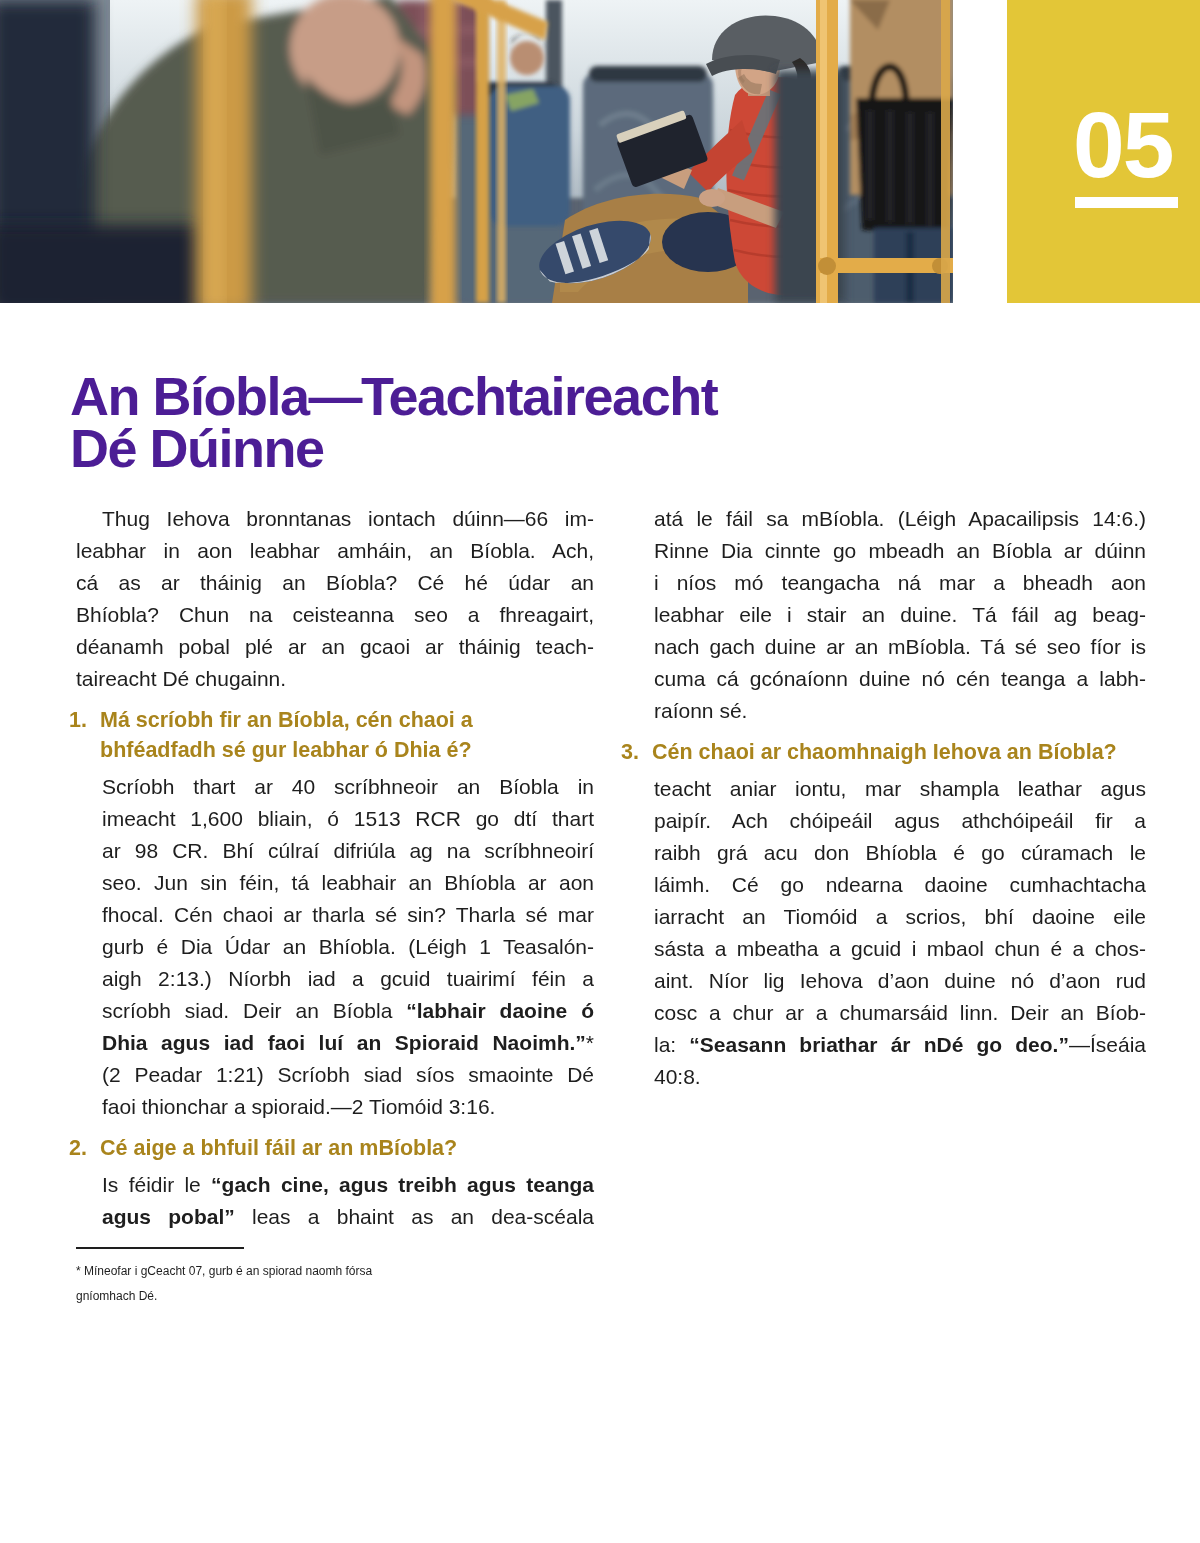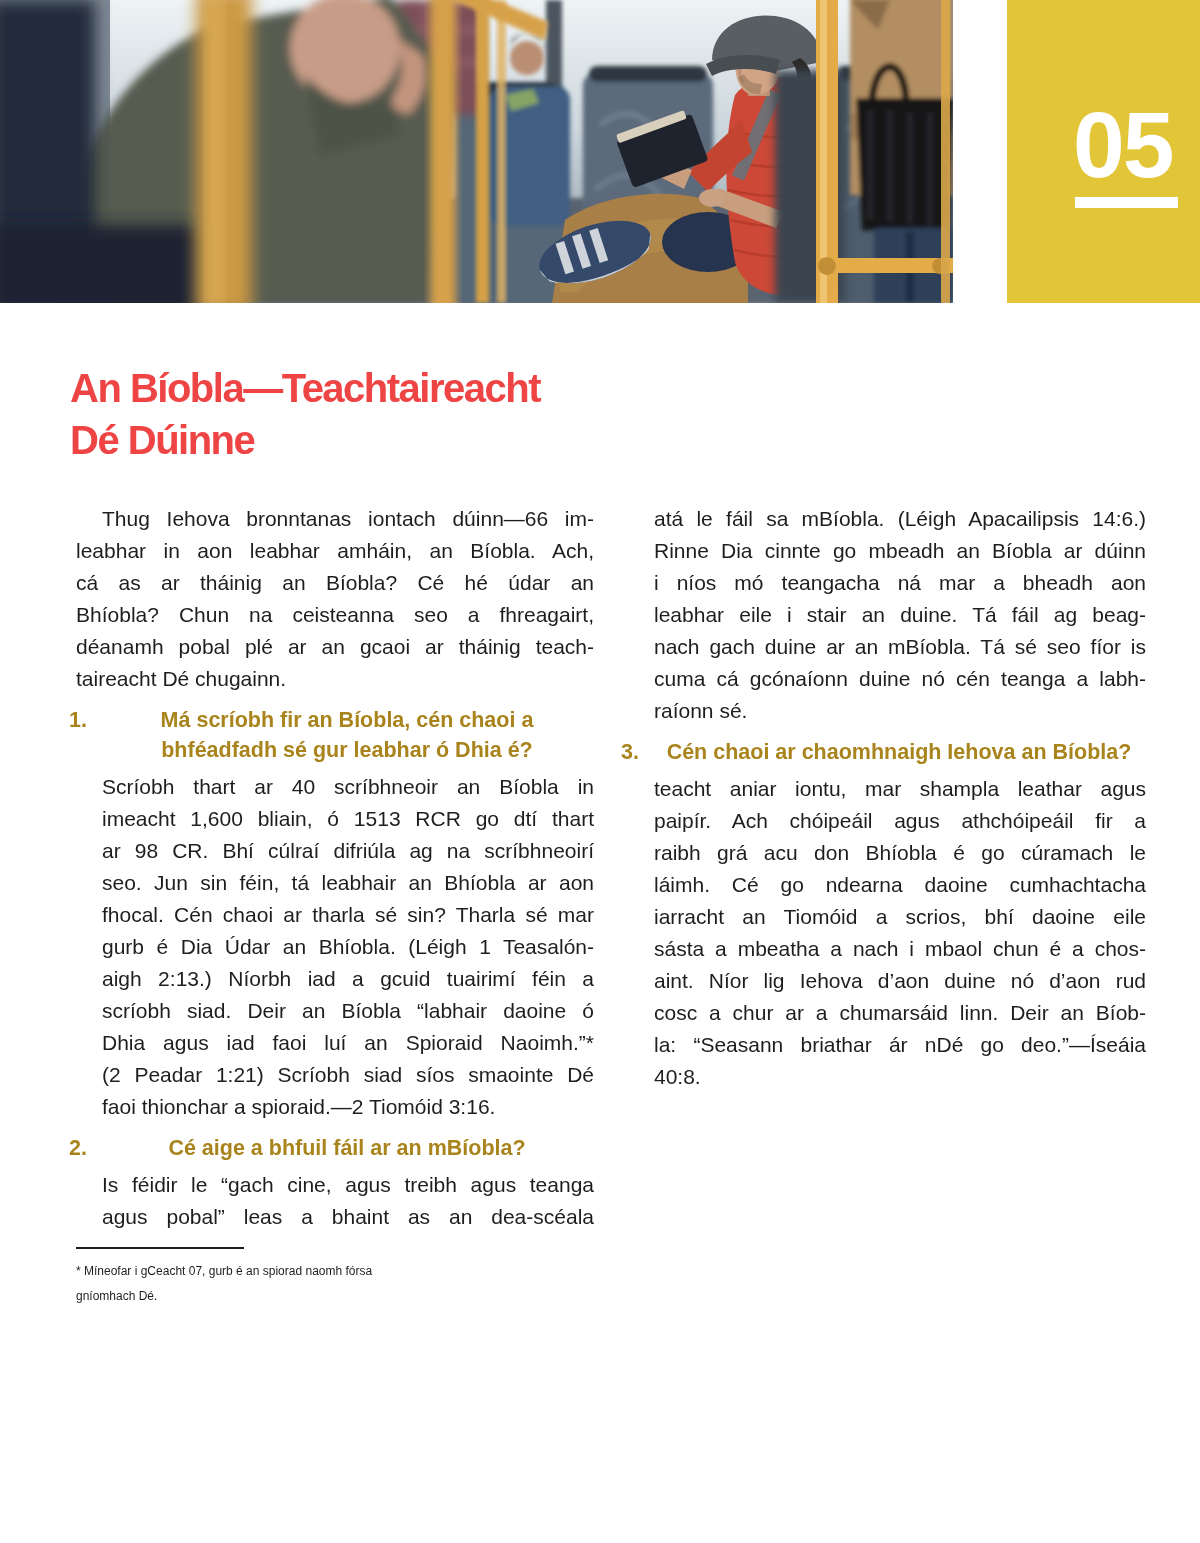--- a/index.html
+++ b/index.html
@@ -8,34 +8,34 @@
   .page { position: relative; width: 1200px; height: 1543px; background: #fff; overflow: hidden; }
 
   
   .hero-photo { position: absolute; left: 0; top: 0; width: 953px; height: 303px; overflow: hidden; background: #7f8a95; }
   .hero-photo svg { display: block; width: 953px; height: 303px; }
   .chapter-badge { position: absolute; left: 1007px; top: 0; width: 225px; height: 303px; background: var(--accent-yellow, #e3c637); }
   .chapter-number { position: absolute; left: 66px; top: 99px; font-size: 93px; line-height: 93px; font-weight: 700; color: #ffffff; letter-spacing: -2px; }
   .chapter-underline { position: absolute; left: 68px; top: 197px; width: 103px; height: 11px; background: #ffffff; }
 
   
-  .page-title { position: absolute; left: 70px; top: 362px; margin: 0; font-size: 40px; line-height: 52px; font-weight: 700; letter-spacing: -1.5px; color: #ef4444; }
+  .page-title { position: absolute; left: 70px; top: 370px; margin: 0; font-size: 54px; line-height: 52px; font-weight: 700; letter-spacing: -1.5px; color: #4c1d95; }
 
   
   .columns { position: absolute; left: 76px; top: 503px; display: flex; gap: 34px; }
   .col { width: 518px; font-size: 21px; line-height: 32px; color: var(--body-color, #1e1e1e); }
   .para.numbered { margin-left: 26px; }
   .line { text-align: justify; text-align-last: justify; }
   .line.last { text-align-last: left; }
   .line.first-indent { padding-left: 26px; }
-  b { font-weight: 400; }
+  b { font-weight: 700; }
 
   .q-heading { display: flex; font-weight: 700; font-size: 21.5px; line-height: 30px; color: var(--heading-gold, #a9841c); margin: 10px 0 6px -7px; }
   .q-num { flex: none; width: 31px; }
-  .q-text { flex: 1; text-align: center; }
+  .q-text { flex: 1; }
   .q-text div { white-space: nowrap; }
 
   .footnote-sep { width: 168px; border-top: 2px solid #1e1e1e; margin: 14px 0 10px 0; }
   .footnote { font-size: 12px; line-height: 25px; color: #1e1e1e; }
 </style>
 </head>
 <body>
 
 <div class="page">
 
@@ -240,21 +240,21 @@
           <span class="q-text">
             <div>Cén chaoi ar chaomhnaigh Iehova an Bíobla?</div>
           </span>
         </div>
         <div class="para numbered">
           <div class="line">teacht aniar iontu, mar shampla leathar agus</div>
           <div class="line">paipír. Ach chóipeáil agus athchóipeáil fir a</div>
           <div class="line">raibh grá acu don Bhíobla é go cúramach le</div>
           <div class="line">láimh. Cé go ndearna daoine cumhachtacha</div>
           <div class="line">iarracht an Tiomóid a scrios, bhí daoine eile</div>
-          <div class="line">sásta a mbeatha a nach i mbaol chun é a chos-</div>
+          <div class="line">sásta a mbeatha a gcuid i mbaol chun é a chos-</div>
           <div class="line">aint. Níor lig Iehova d’aon duine nó d’aon rud</div>
           <div class="line">cosc a chur ar a chumarsáid linn. Deir an Bíob-</div>
           <div class="line">la: <b>“Seasann briathar ár nDé go deo.”</b>—Íseáia</div>
           <div class="line last">40:8.</div>
         </div>
       </div>
   </div>
 
 </div>
 

